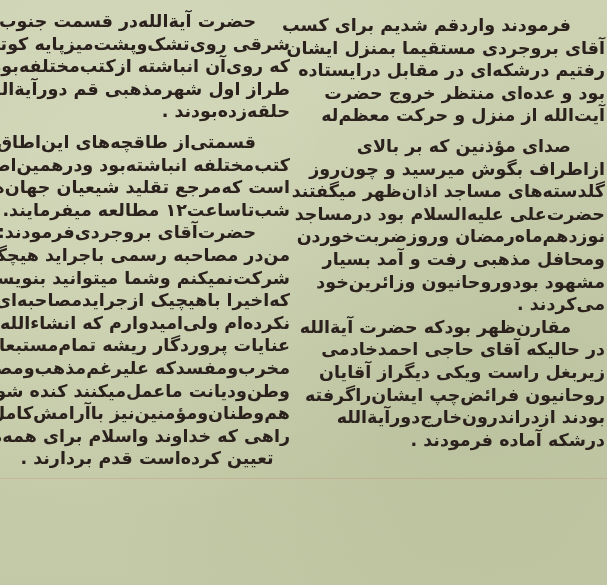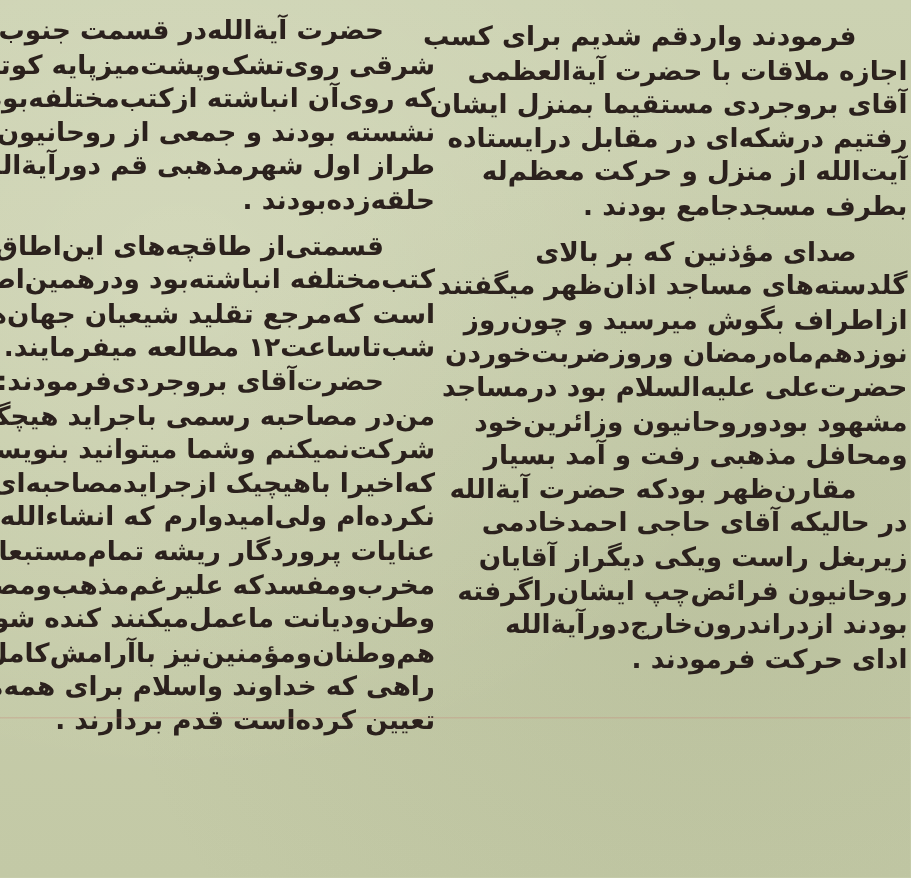--- a/index.html
+++ b/index.html
@@ -48,21 +48,21 @@
       margin: 0;
       padding: 0;
     }
     .line {
       display: block;
       white-space: nowrap;
       text-align: right;
       height: 22.6px;
     }
     .line.indent { padding-right: 34px; }
-    .line.center { }
+    .line.center { text-align: center; }
     .gap { height: 8px; }
     .fold-line {
       position: absolute;
       left: 0;
       right: 0;
       top: 478px;
       height: 1px;
       background: rgba(200,120,110,0.25);
     }
     .top-marks {
@@ -75,52 +75,51 @@
   </style>
 </head>
 <body>
 
 <div class="page">
   <div class="top-marks"></div>
 
   <div class="column col-right">
     <div class="para">
       <span class="line indent">فرمودند واردقم شدیم برای کسب</span>
-      <span class="line">اجازه ملاقات با حضرت آیةالعظمی</span>
       <span class="line">آقای بروجردی مستقیما بمنزل ایشان</span>
       <span class="line">رفتیم درشکه‌ای در مقابل درایستاده</span>
+      <span class="line">بود و عده‌ای منتظر خروج حضرت</span>
       <span class="line">آیت‌الله از منزل و حرکت معظم‌له</span>
-      <span class="line">بطرف مسجدجامع بودند .</span>
     </div>
     <div class="gap"></div>
     <div class="para">
       <span class="line indent">صدای مؤذنین که بر بالای</span>
+      <span class="line">ازاطراف بگوش میرسید و چون‌روز</span>
       <span class="line">گلدسته‌های مساجد اذان‌ظهر میگفتند</span>
-      <span class="line">ازاطراف بگوش میرسید و چون‌روز</span>
+      <span class="line">حضرت‌علی علیه‌السلام بود درمساجد</span>
       <span class="line">نوزدهم‌ماه‌رمضان وروزضربت‌خوردن</span>
-      <span class="line">حضرت‌علی علیه‌السلام بود درمساجد</span>
+      <span class="line">ومحافل مذهبی رفت و آمد بسیار</span>
       <span class="line">مشهود بودوروحانیون وزائرین‌خود</span>
-      <span class="line">ومحافل مذهبی رفت و آمد بسیار</span>
+      <span class="line">می‌کردند .</span>
     </div>
     <div class="para">
       <span class="line indent">مقارن‌ظهر بودکه حضرت آیةالله</span>
       <span class="line">در حالیکه آقای حاجی احمدخادمی</span>
       <span class="line">زیربغل راست ویکی دیگراز آقایان</span>
       <span class="line">روحانیون فرائض‌چپ ایشان‌راگرفته</span>
       <span class="line">بودند ازدراندرون‌خارج‌دورآیةالله</span>
-      <span class="line">ادای حرکت فرمودند .</span>
+      <span class="line">درشکه آماده فرمودند .</span>
     </div>
   </div>
 
   <div class="column col-left">
     <div class="para">
       <span class="line indent">حضرت آیةالله‌در قسمت جنوب</span>
       <span class="line">شرقی روی‌تشک‌وپشت‌میزپایه کوتاهی</span>
       <span class="line">که روی‌آن انباشته ازکتب‌مختلفه‌بود</span>
-      <span class="line">نشسته بودند و جمعی از روحانیون</span>
       <span class="line">طراز اول شهرمذهبی قم دورآیةالله</span>
       <span class="line">حلقه‌زده‌بودند .</span>
     </div>
     <div class="gap"></div>
     <div class="para">
       <span class="line indent">قسمتی‌از طاقچه‌های این‌اطاق‌با</span>
       <span class="line">کتب‌مختلفه انباشته‌بود ودرهمین‌اطاق</span>
       <span class="line">است که‌مرجع تقلید شیعیان جهان‌همه</span>
       <span class="line">شب‌تاساعت۱۲ مطالعه میفرمایند.</span>
     </div>

